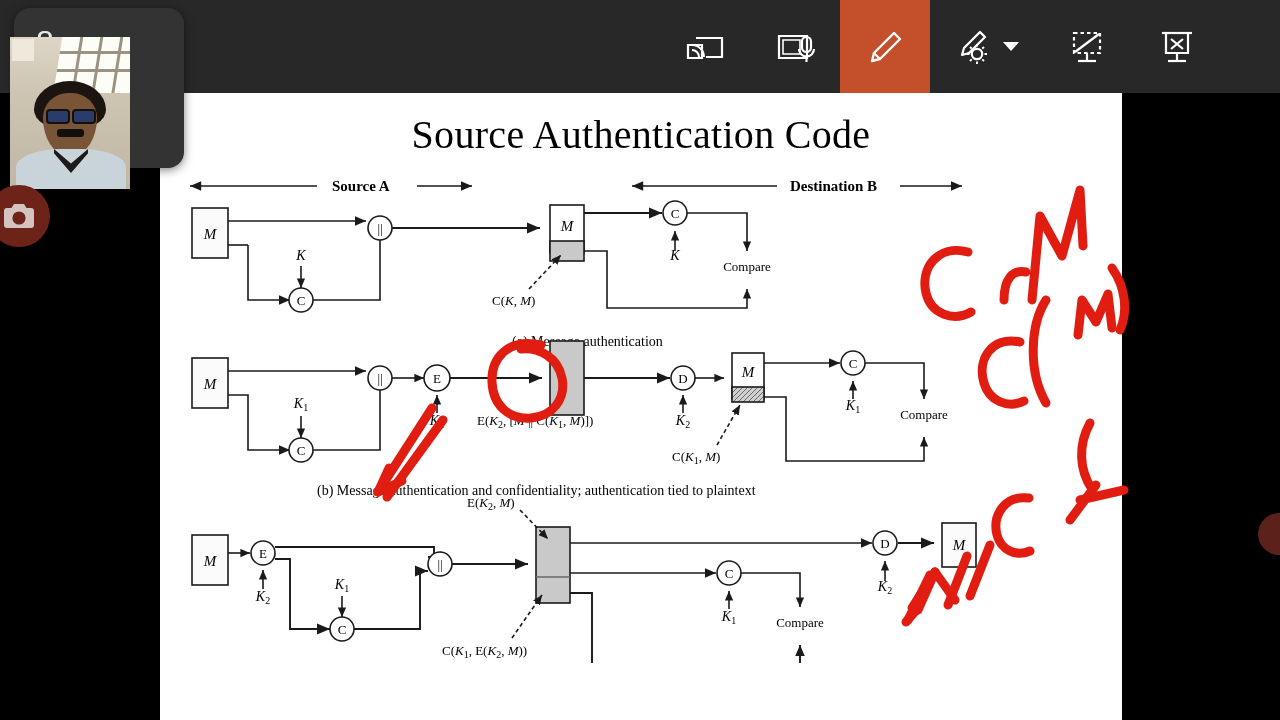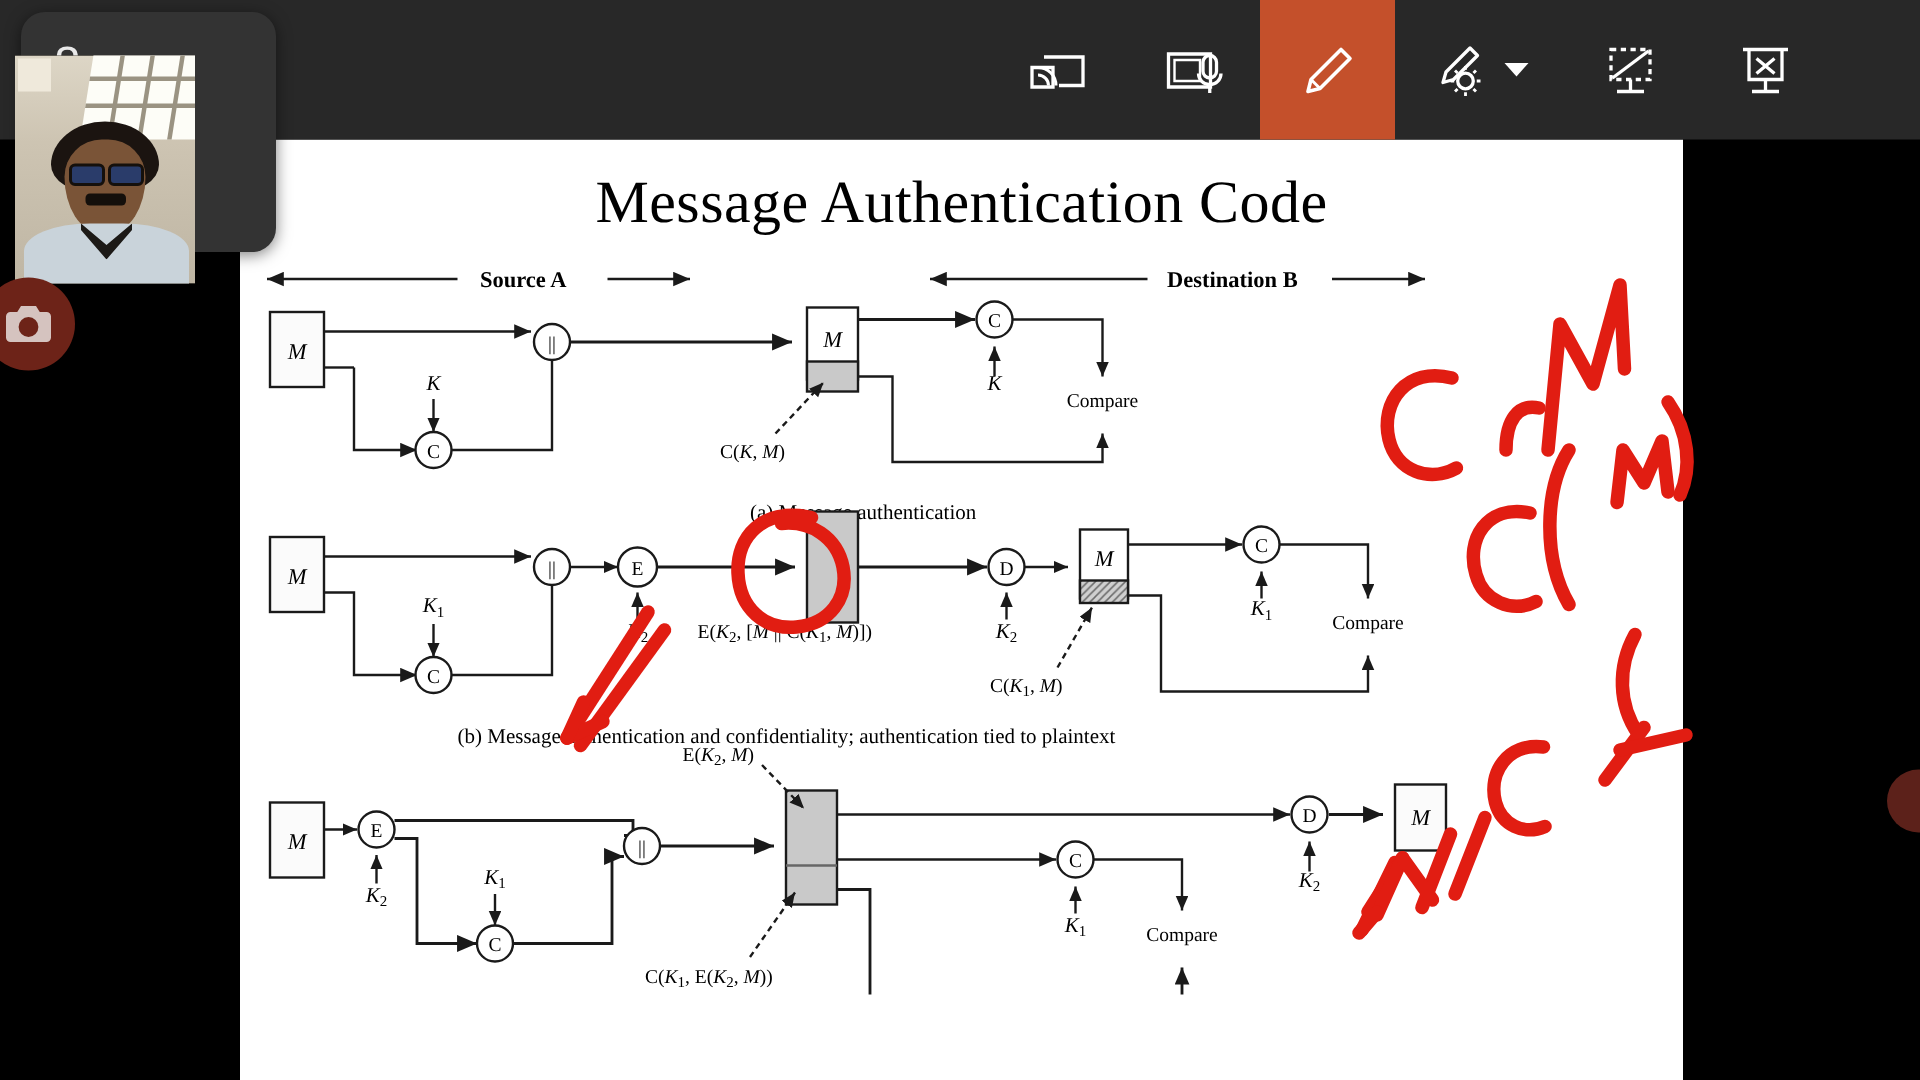--- a/index.html
+++ b/index.html
@@ -61,36 +61,36 @@
   #cam-fab svg{opacity:.85;}
 
   
   #slide{position:absolute;left:160px;top:93px;width:962px;height:627px;
          background:#fff;z-index:10;overflow:hidden;}
   #slide-title{position:absolute;left:0;top:18px;width:962px;text-align:center;
       font-family:"Liberation Serif",serif;font-size:40px;color:#000;
       letter-spacing:.3px;}
 
   
-  #figure{position:absolute;left:0;top:70px;width:962px;height:500px;}
+  #figure{position:absolute;left:12px;top:70px;width:962px;height:500px;}
   #figure svg{display:block;}
 
   
   #ink{position:absolute;left:0;top:0;width:1280px;height:720px;z-index:30;
        pointer-events:none;}
   #dot-right{position:absolute;left:1258px;top:513px;width:42px;height:42px;
              border-radius:50%;background:#5c211a;z-index:20;}
 </style>
 </head>
 <body>
 
 <div id="screen">
 
   <div id="slide">
-    <div id="slide-title">Message Authentication Code</div>
+    <div id="slide-title">Source Authentication Code</div>
 
     <div id="figure">
       <svg width="962" height="500" viewBox="0 0 962 500" xmlns="http://www.w3.org/2000/svg">
         <defs>
           <marker id="ah" markerWidth="8" markerHeight="8" refX="7" refY="3" orient="auto">
             <path d="M0,0 L7,3 L0,6 z" fill="#1a1a1a"></path>
           </marker>
           <marker id="ahs" markerWidth="7" markerHeight="7" refX="6" refY="2.6" orient="auto">
             <path d="M0,0 L6,2.6 L0,5.2 z" fill="#1a1a1a"></path>
           </marker>

